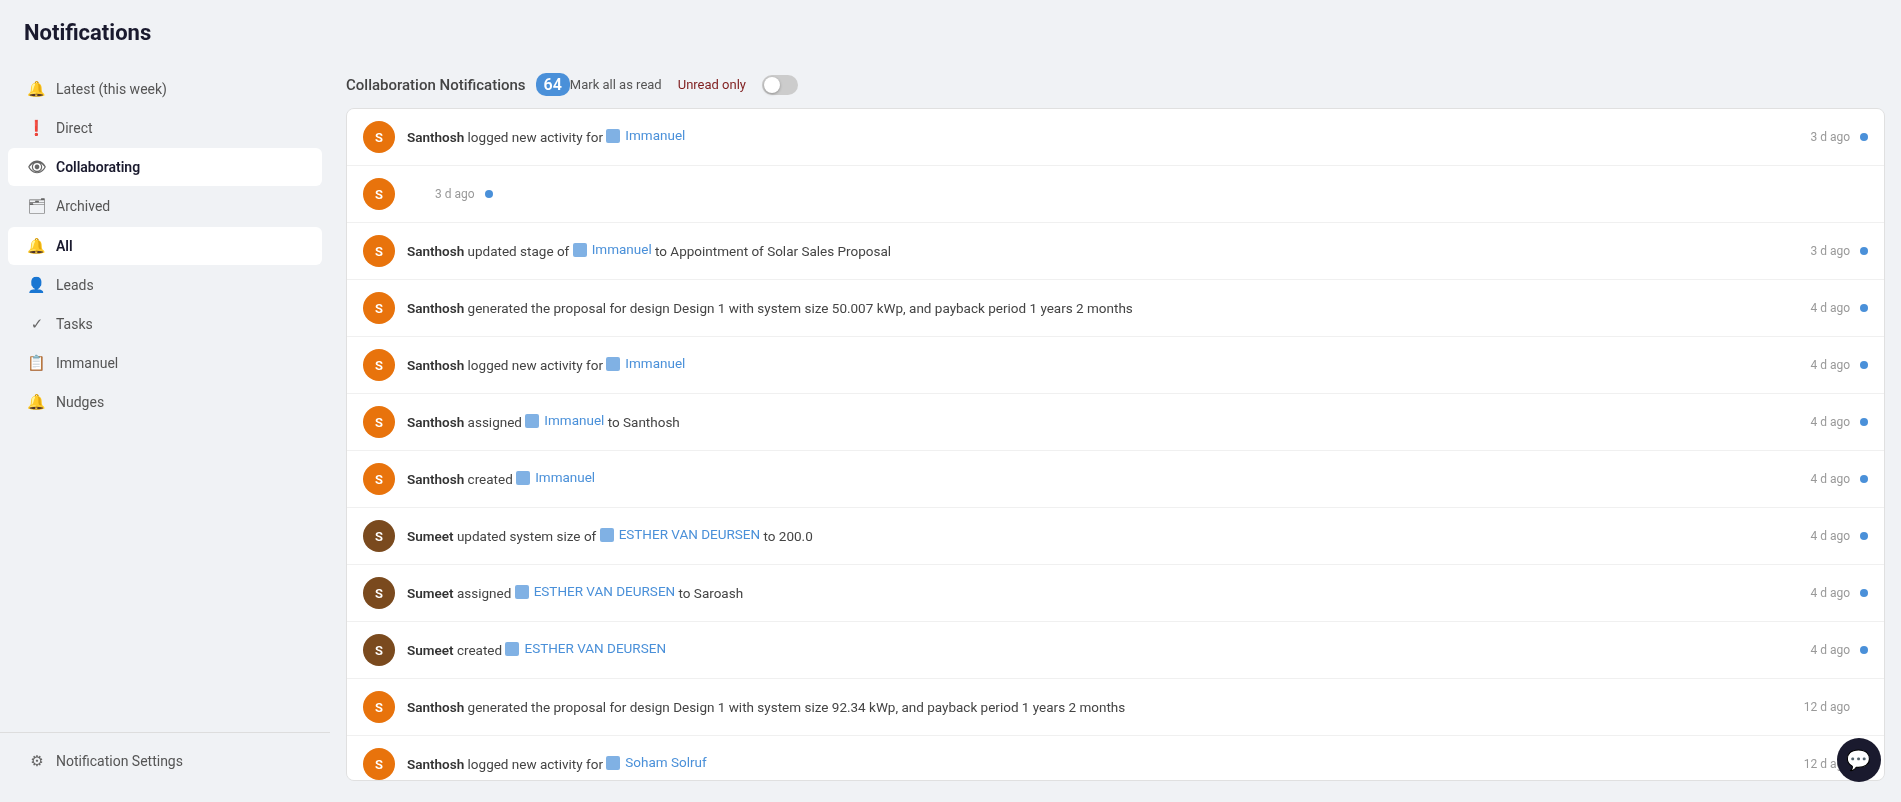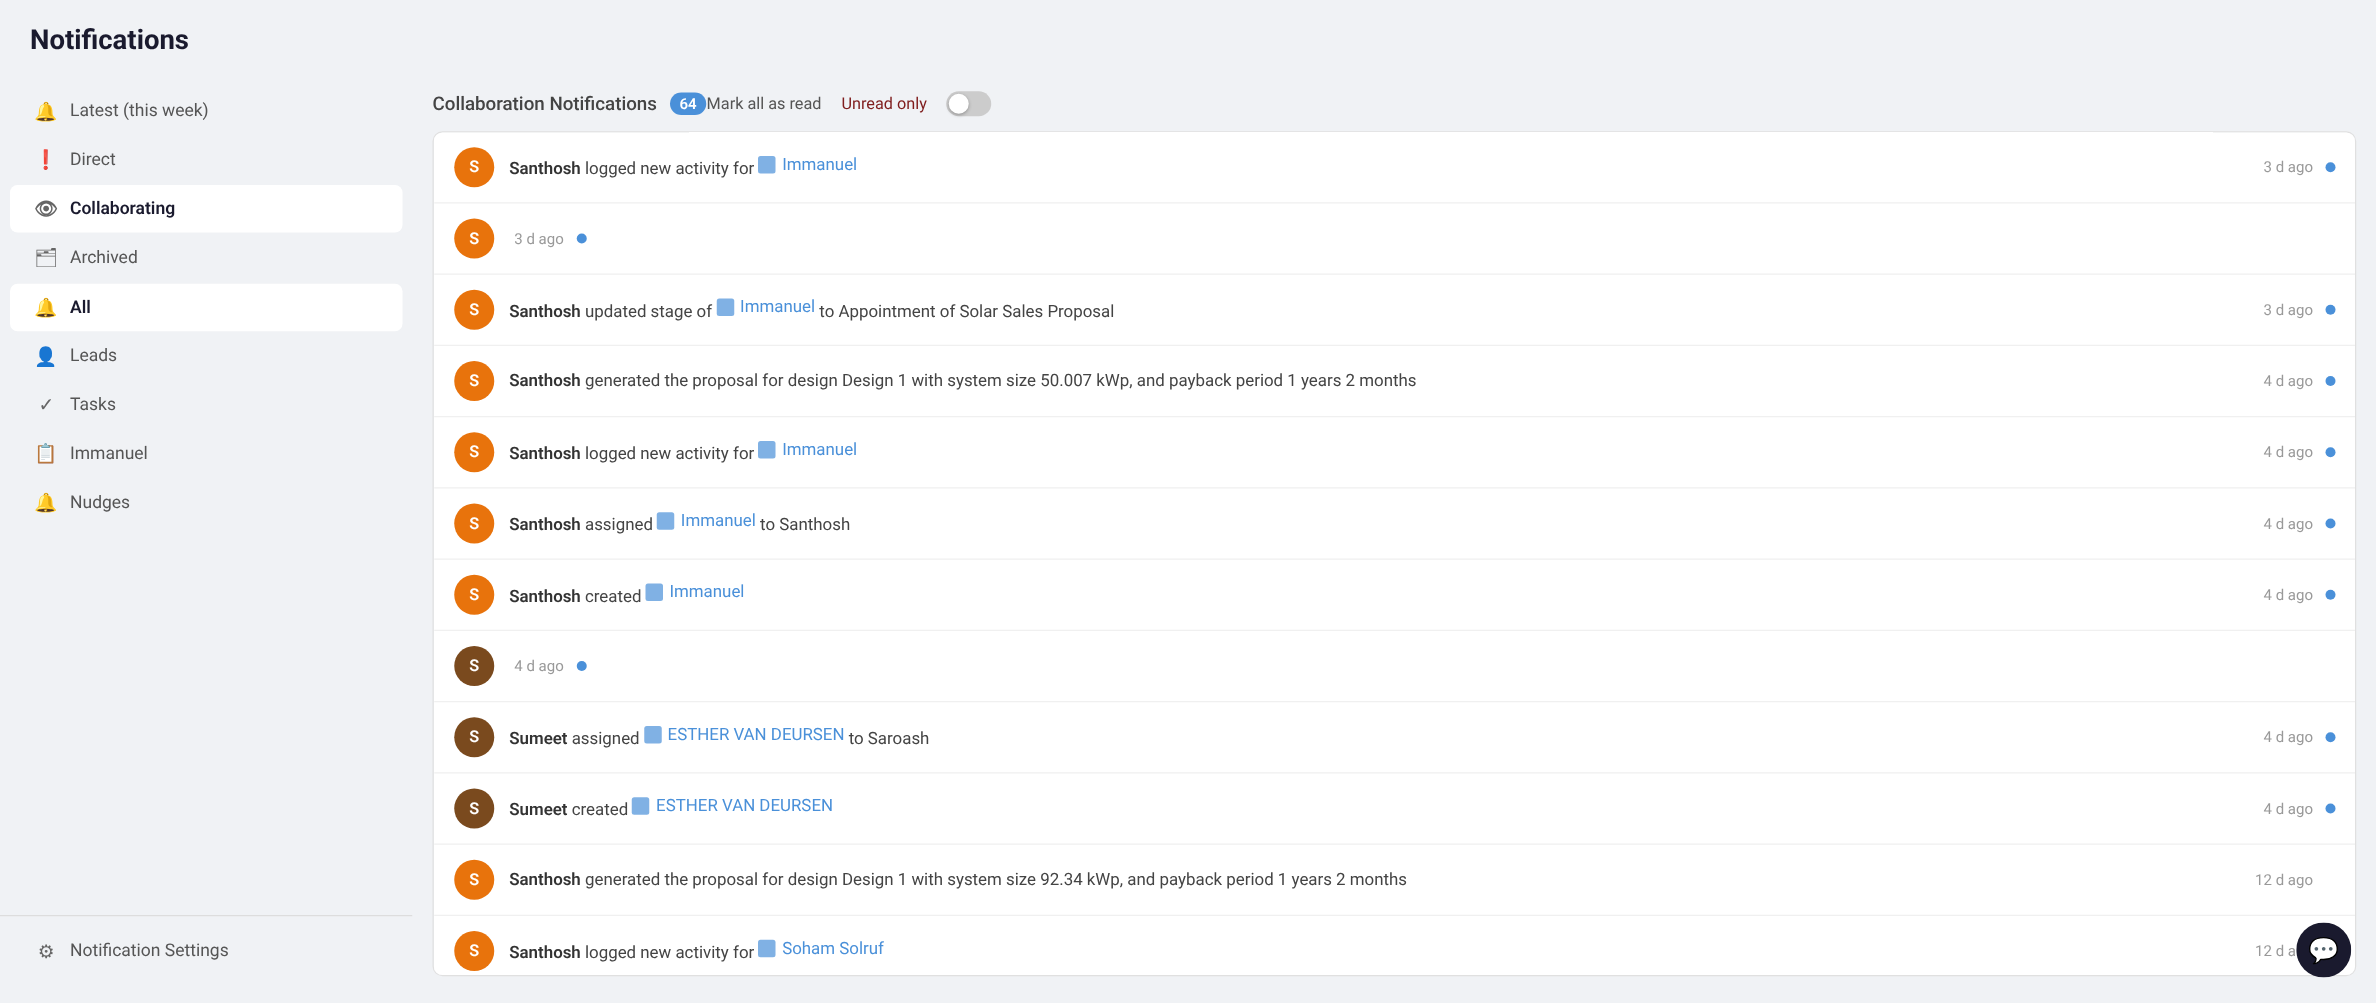--- a/index.html
+++ b/index.html
@@ -96,21 +96,21 @@
       font-size: 15px;
       font-weight: 500;
       color: #444;
     }
 
     .badge {
       background: #4a90d9;
       color: white;
       border-radius: 10px;
       padding: 2px 8px;
-      font-size: 12px;
+      font-size: 16px;
       font-weight: 600;
     }
 
     .main-header-right {
       display: flex;
       align-items: center;
       gap: 16px;
     }
 
     .mark-all-read {
@@ -212,21 +212,21 @@
       border-radius: 2px;
       opacity: 0.7;
       vertical-align: middle;
       margin-right: 2px;
     }
 
     .notification-time {
       font-size: 12px;
       color: #999;
       white-space: nowrap;
-      margin-left: 4px;
+      margin-left: 28px;
       flex-shrink: 0;
     }
 
     .unread-dot {
       width: 8px;
       height: 8px;
       background: #4a90d9;
       border-radius: 50%;
       margin-left: 10px;
       flex-shrink: 0;
@@ -357,20 +357,21 @@
     <div class="unread-dot"></div>
   </div>
         <div class="notification-item">
     <div class="avatar avatar-orange">S</div>
     <div class="notification-content"><span class="actor">Santhosh</span> created <span class="entity-link"><span class="entity-icon"></span>Immanuel</span></div>
     <div class="notification-time">4 d ago</div>
     <div class="unread-dot"></div>
   </div>
         <div class="notification-item">
     <div class="avatar avatar-brown">S</div>
+    <div class="notification-content"><span class="actor">Sumeet</span> updated system size of <span class="entity-link"><span class="entity-icon"></span>ESTHER VAN DEURSEN</span> to 200.0</div>
     <div class="notification-time">4 d ago</div>
     <div class="unread-dot"></div>
   </div>
         <div class="notification-item">
     <div class="avatar avatar-brown">S</div>
     <div class="notification-content"><span class="actor">Sumeet</span> assigned <span class="entity-link"><span class="entity-icon"></span>ESTHER VAN DEURSEN</span> to Saroash</div>
     <div class="notification-time">4 d ago</div>
     <div class="unread-dot"></div>
   </div>
         <div class="notification-item">

